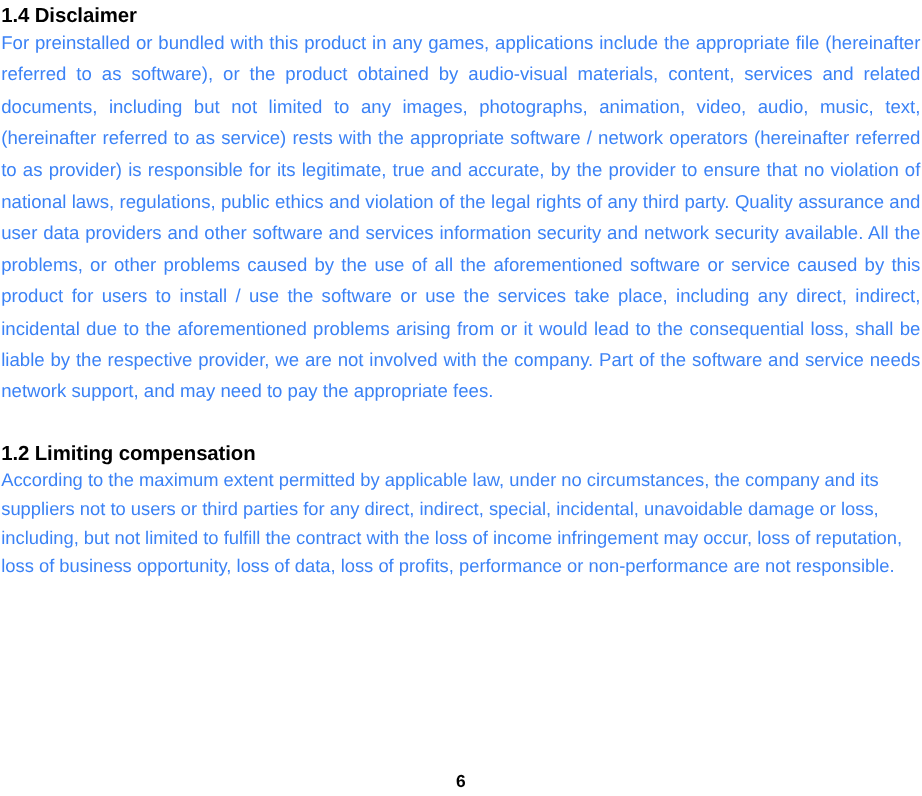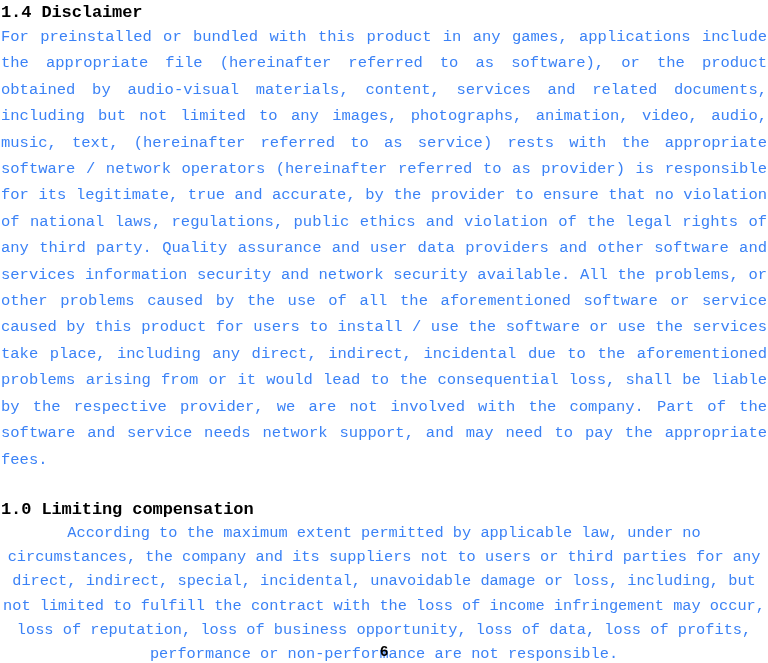--- a/index.html
+++ b/index.html
@@ -17,21 +17,20 @@
     overflow: hidden;
   }
   .page {
     position: absolute;
     left: 0;
     top: 0;
     width: 740px;
     height: 663px;
     padding: 0;
     box-sizing: border-box;
-    font-family: Liberation Mono, monospace;
   }
   .content {
     position: absolute;
     left: 1px;
     top: 0px;
     width: 766px;
   }
 
   
   .heading {
@@ -57,21 +56,21 @@
     margin: 0;
     padding: 0;
     color: #3b82f6;
   }
   .para-justified {
     text-align: justify;
     text-align-last: left;
     word-spacing: 0px;
   }
   .para-left {
-    text-align: center;
+    text-align: left;
     line-height: 24.2px;
     font-size: 15.3px;
   }
 
   
   .gap-before-heading {
     height: 25px;
   }
 
   
@@ -91,20 +90,20 @@
 
 <div class="page">
   <div class="content">
 
     <h2 class="heading heading-disclaimer">1.4 Disclaimer</h2>
 
     <p class="para para-justified">For preinstalled or bundled with this product in any games, applications include the appropriate file (hereinafter referred to as software), or the product obtained by audio-visual materials, content, services and related documents, including but not limited to any images, photographs, animation, video, audio, music, text, (hereinafter referred to as service) rests with the appropriate software / network operators (hereinafter referred to as provider) is responsible for its legitimate, true and accurate, by the provider to ensure that no violation of national laws, regulations, public ethics and violation of the legal rights of any third party. Quality assurance and user data providers and other software and services information security and network security available. All the problems, or other problems caused by the use of all the aforementioned software or service caused by this product for users to install / use the software or use the services take place, including any direct, indirect, incidental due to the aforementioned problems arising from or it would lead to the consequential loss, shall be liable by the respective provider, we are not involved with the company. Part of the software and service needs network support, and may need to pay the appropriate fees.</p>
 
     <div class="gap-before-heading"></div>
 
-    <h2 class="heading heading-limiting">1.0 Limiting compensation</h2>
+    <h2 class="heading heading-limiting">1.2 Limiting compensation</h2>
 
     <p class="para para-left">According to the maximum extent permitted by applicable law, under no circumstances, the company and its suppliers not to users or third parties for any direct, indirect, special, incidental, unavoidable damage or loss, including, but not limited to fulfill the contract with the loss of income infringement may occur, loss of reputation, loss of business opportunity, loss of data, loss of profits, performance or non-performance are not responsible.</p>
 
   </div>
 
   <div class="page-number">6</div>
 </div>
 
 </body></html>

